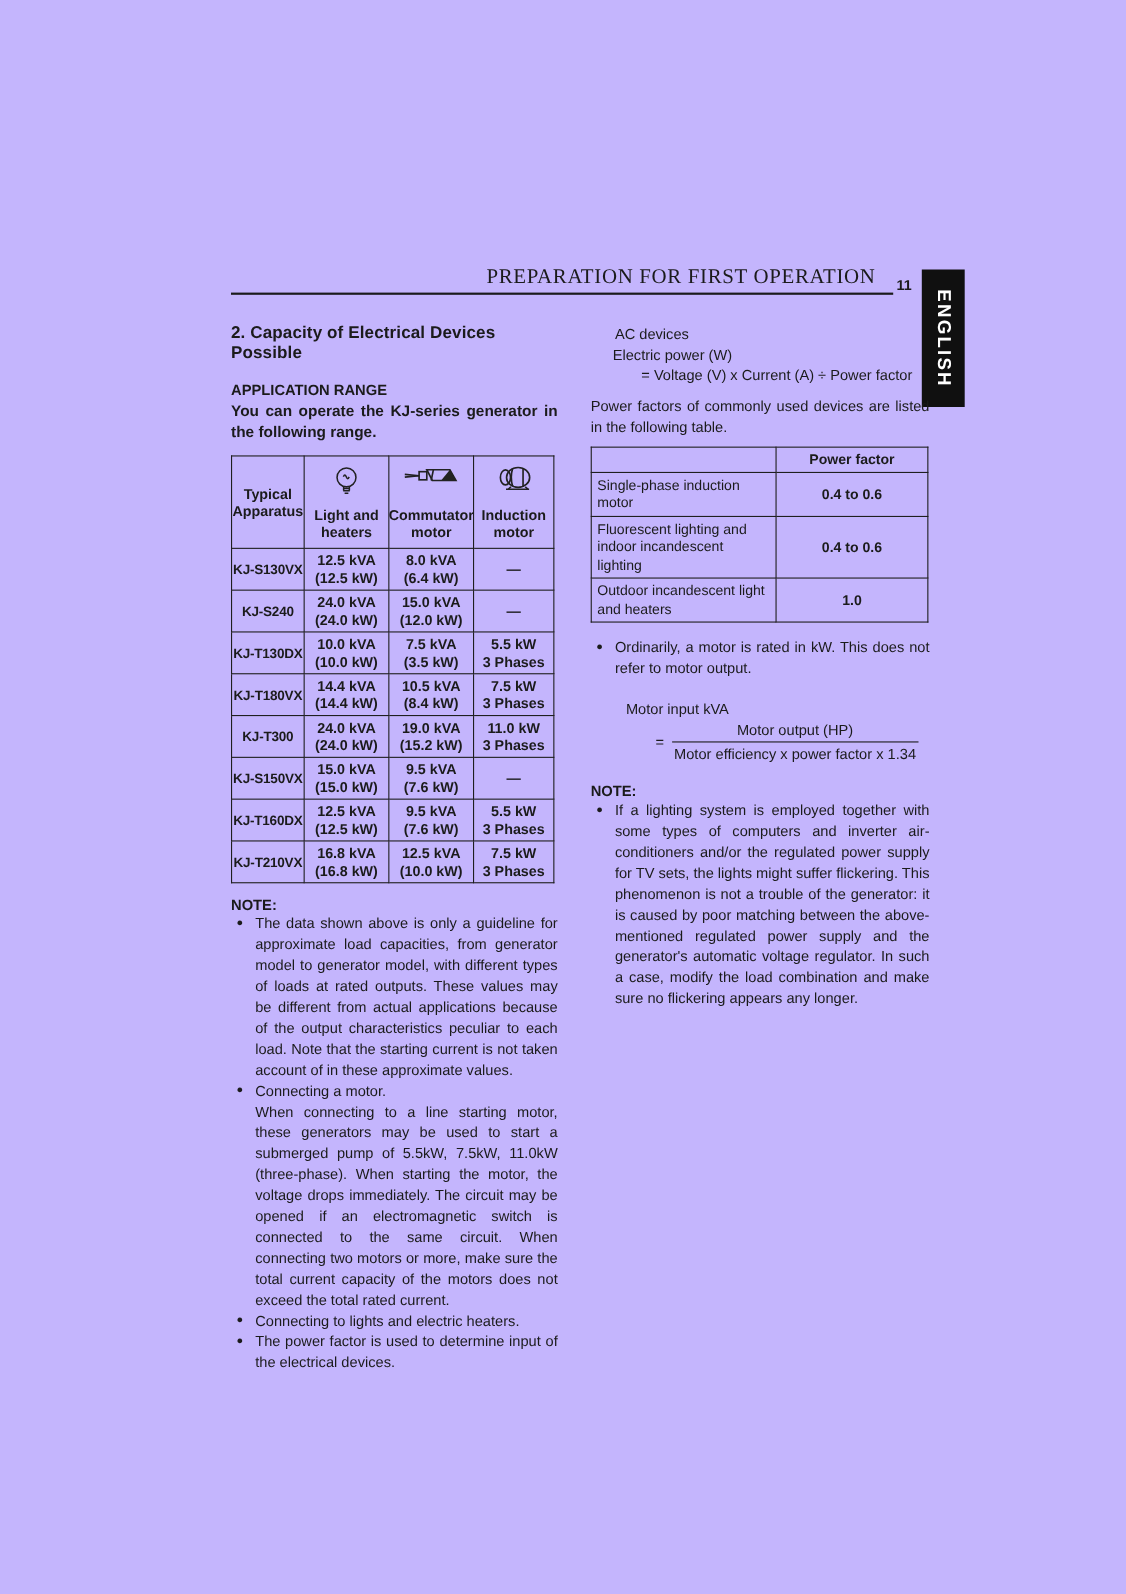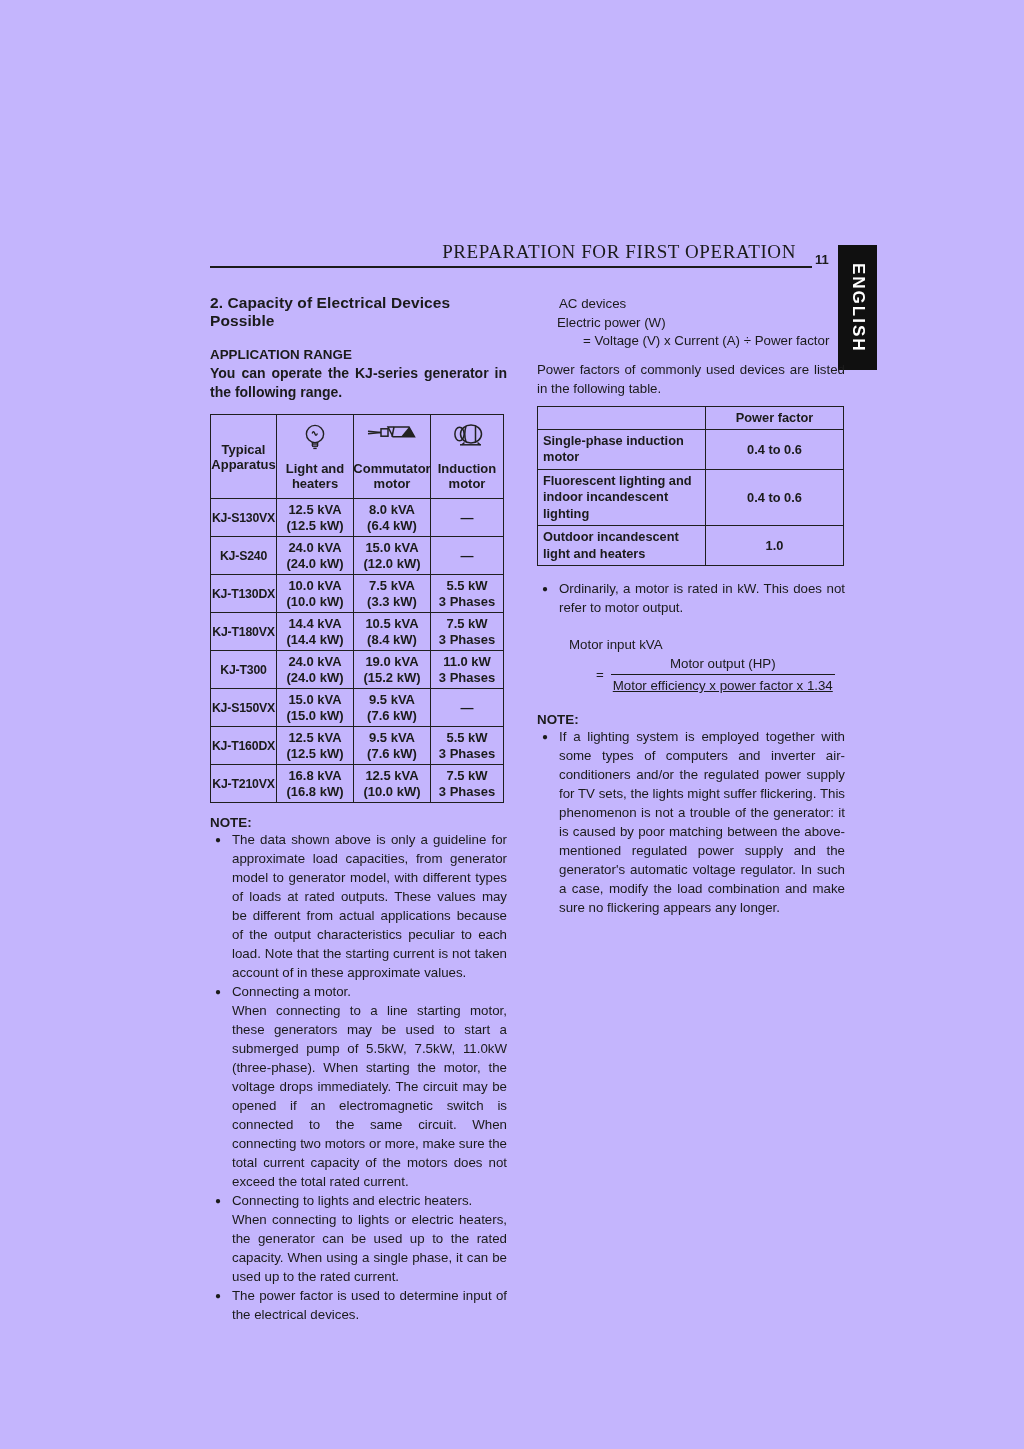--- a/index.html
+++ b/index.html
@@ -76,30 +76,30 @@
   
   .ac-line1 { padding-left:22px; font-size:13.3px; line-height:18.5px; }
   .ac-line2 { padding-left:20px; font-size:13.3px; line-height:18.5px; }
   .ac-line3 { padding-left:46px; font-size:13.3px; line-height:18.5px; }
   .pf-intro { margin-top:9px; font-size:13.3px; line-height:19px; }
 
   table.pf { border-collapse:collapse; table-layout:fixed; width:306px; margin-top:8px; }
   .pf col.d { width:168px; } .pf col.v { width:138px; }
   .pf th, .pf td { border:1.7px solid #1f1f1f; font-size:12.8px; }
   .pf th { height:23px; font-weight:bold; text-align:center; }
-  .pf td.dev { padding:3px 5px; line-height:16.5px; text-align:left; font-weight:bold; }
+  .pf td.dev { padding:3px 5px; line-height:16.5px; text-align:left; font-weight:normal; }
   .pf td.val { text-align:center; font-weight:bold; height:23px; }
 
   .ordinarily { margin-top:13px; }
   .motor-input { margin-top:19px; margin-left:32px; font-size:13.3px; line-height:18px; }
   .fraction-row { display:flex; align-items:center; margin-left:59px; margin-top:1px; }
   .fraction-eq { font-size:13.3px; margin-right:7px; }
   .fraction { display:inline-block; text-align:center; font-size:13.3px; }
   .fraction .num { padding:1px 6px 3px 6px; border-bottom:1.6px solid #1b1b1b; }
-  .fraction .den { padding:3px 2px 1px 2px;text-decoration:underline; }
+  .fraction .den { padding:3px 2px 1px 2px; }
   .right-note-heading { margin-top:18px; }
 </style>
 </head>
 <body>
 
 <div class="page">
 
   <div class="header-rule">
     <span class="header-title">PREPARATION FOR FIRST OPERATION</span>
   </div>
@@ -212,21 +212,21 @@
             </td>
       </tr>
       <tr>
         <td class="model">KJ-T130DX</td>
         <td>
               <div>10.0 kVA</div>
               <div>(10.0 kW)</div>
             </td>
         <td>
               <div>7.5 kVA</div>
-              <div>(3.3 kW)</div>
+              <div>(3.5 kW)</div>
             </td>
         <td>
               <div>5.5 kW</div>
               <div>3 Phases</div>
             </td>
       </tr>
       <tr>
         <td class="model">KJ-T180VX</td>
         <td>
               <div>14.4 kVA</div>
@@ -316,21 +316,20 @@
       <span class="bullet">●</span>
       <div class="note-body">
         <div>Connecting a motor.</div>
         <div class="just">When connecting to a line starting motor, these generators may be used to start a submerged pump of 5.5kW, 7.5kW, 11.0kW (three-phase). When starting the motor, the voltage drops immediately. The circuit may be opened if an electromagnetic switch is connected to the same circuit. When connecting two motors or more, make sure the total current capacity of the motors does not exceed the total rated current.</div>
       </div>
     </div>
     <div class="note-item">
       <span class="bullet">●</span>
       <div class="note-body">
         <div>Connecting to lights and electric heaters.</div>
-        <div class="just">When connecting to lights or electric heaters, the generator can be used up to the rated capacity. When using a single phase, it can be used up to the rated current.</div>
       </div>
     </div>
     <div class="note-item">
       <span class="bullet">●</span>
       <div class="note-body">
         <div class="just">The power factor is used to determine input of the electrical devices.</div>
       </div>
     </div>
   </div>
 

